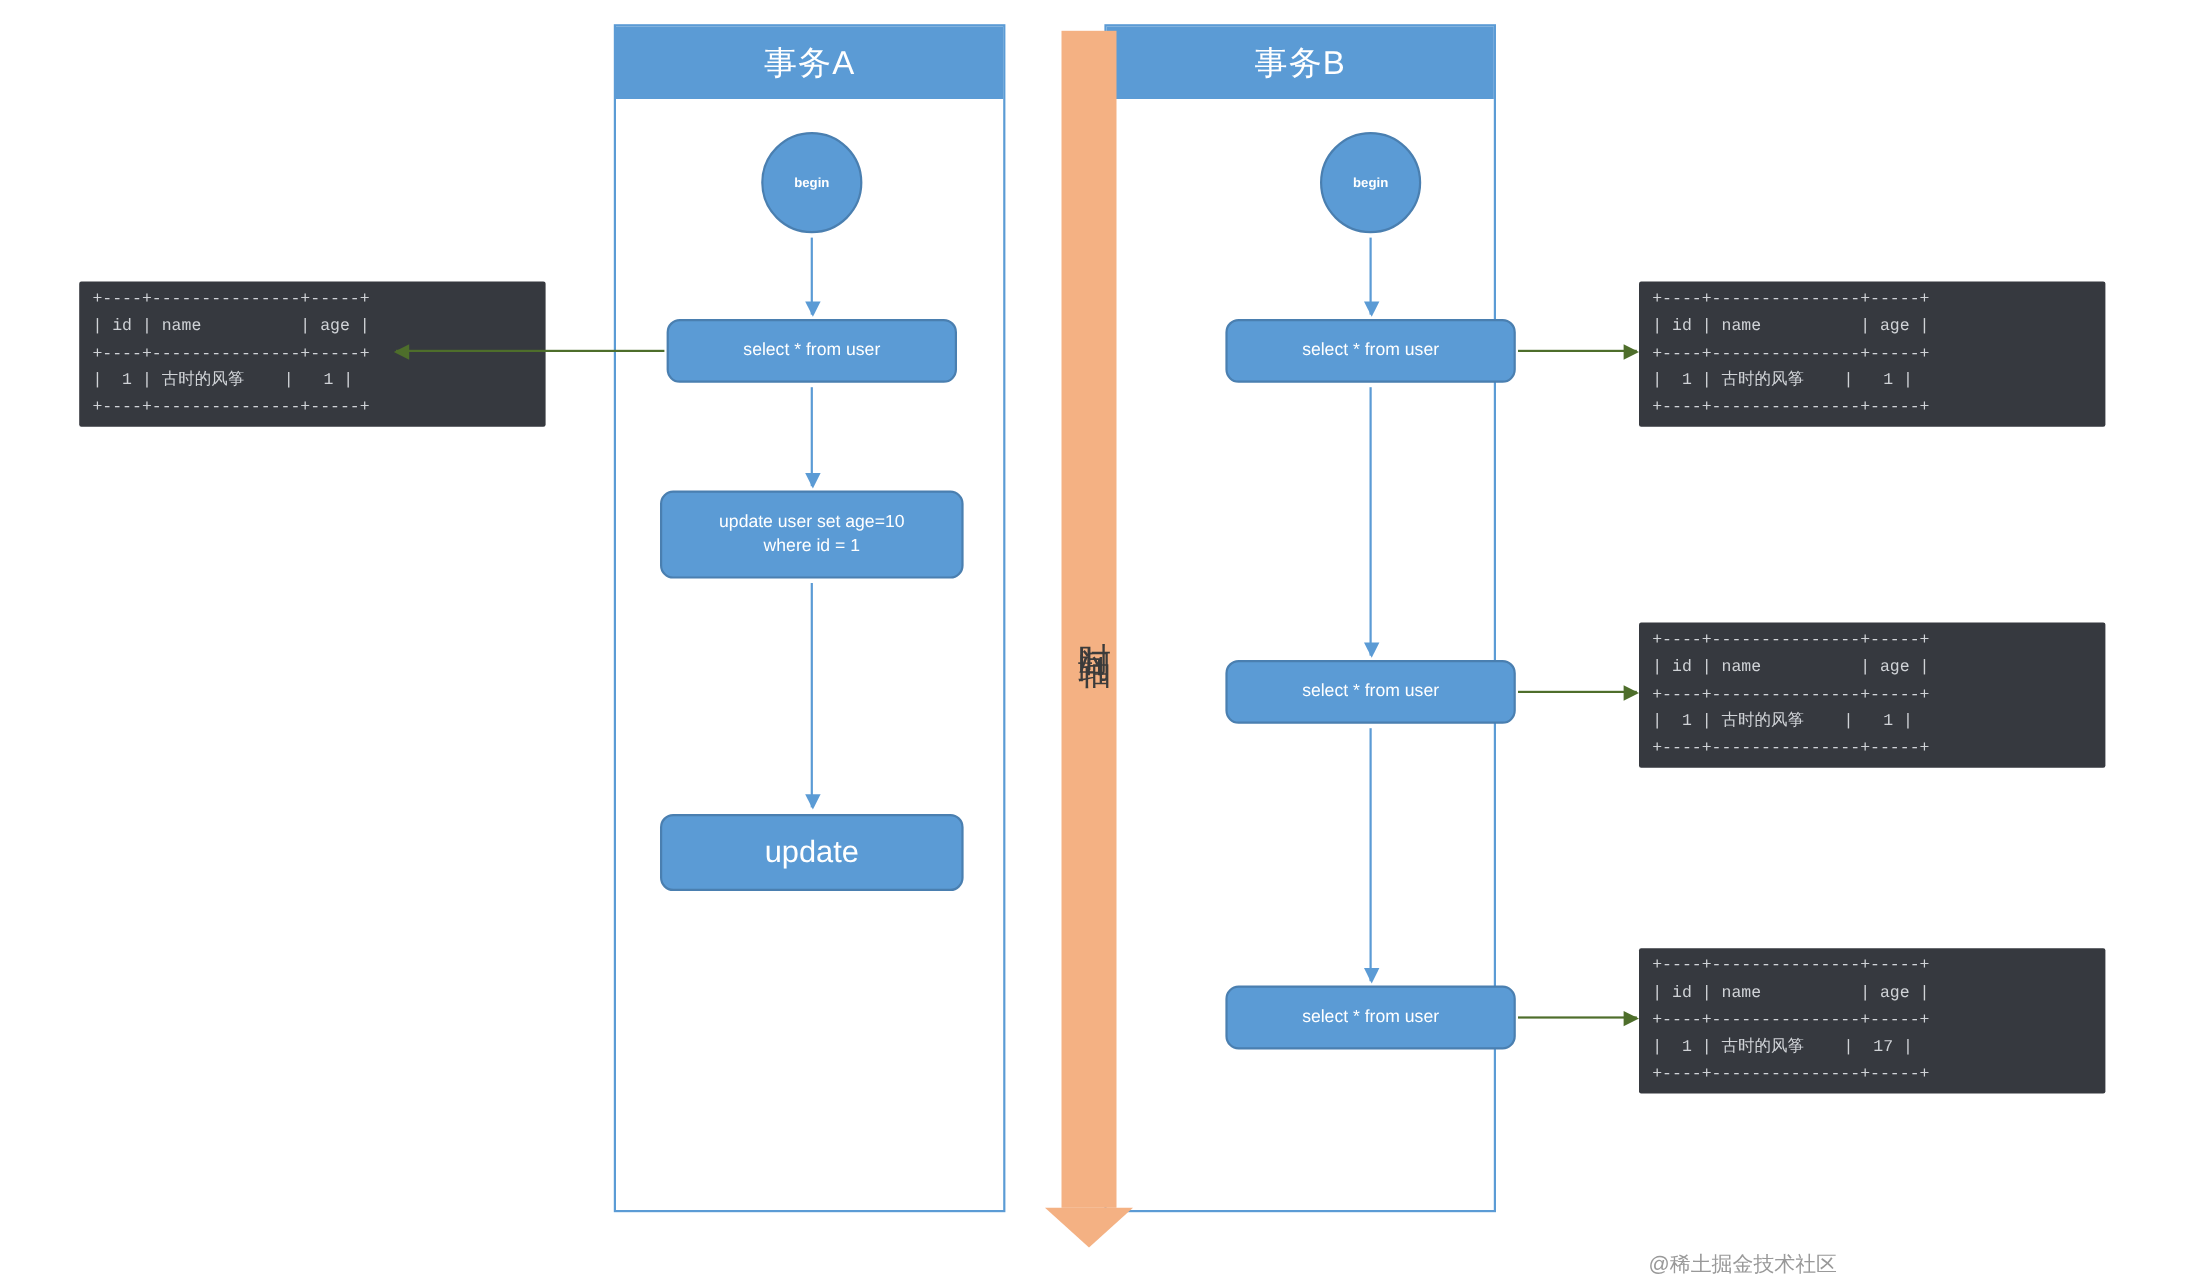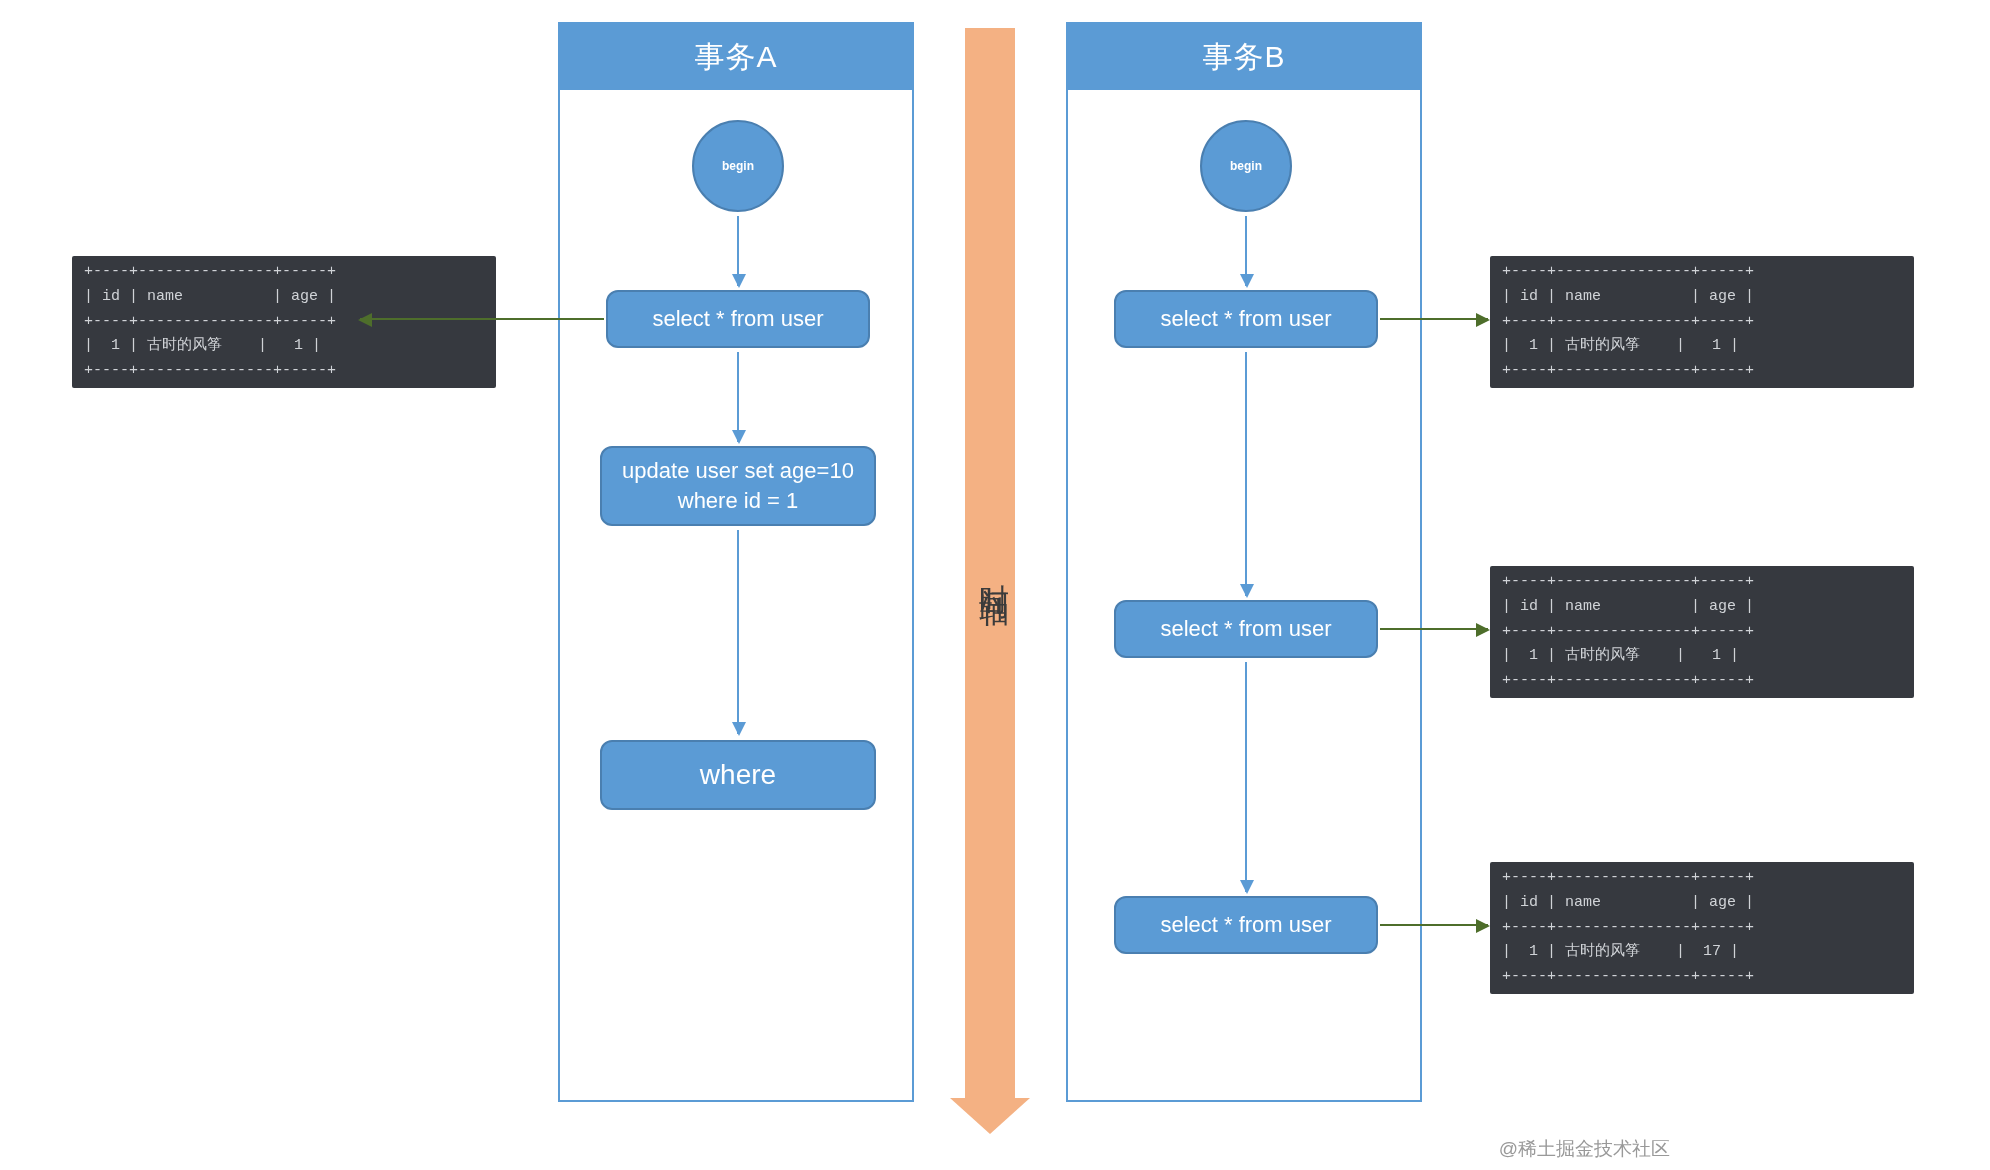--- a/index.html
+++ b/index.html
@@ -45,21 +45,21 @@
 
   
   .step{
     position:absolute;
     background:var(--blue);
     border:2px solid var(--blue-dk);
     border-radius:12px;
     color:#fff;
     display:flex;align-items:center;justify-content:center;
     text-align:center;
-    font-size:22px;
+    font-size:16px;
     line-height:1.35;
     padding:6px 12px;
     box-sizing:border-box;
   }
   .step.big{font-size:28px;font-weight:500;}
 
   
   .varrow{
     position:absolute;
     width:0;border-left:2px solid var(--blue);
@@ -136,38 +136,38 @@
 </style>
 </head>
 <body>
 
 <div class="canvas">
 
   <div class="tx-col" style="left:558px;top:22px;width:356px;height:1080px;">
     <div class="tx-header">事务A</div>
   </div>
 
-  <div class="tx-col" style="left:1066px;top:22px;width:356px;height:1080px;">
+  <div class="tx-col" style="left:1004px;top:22px;width:356px;height:1080px;">
     <div class="tx-header">事务B</div>
   </div>
 
   <div class="timeline" style="left:965px;top:28px;height:1070px;"></div>
   <div class="timeline-label" style="left:973px;top:560px;">时间轴</div>
 
   <div class="begin" style="left:692px;top:120px;">begin</div>
   <div class="varrow" style="left:737px;top:216px;height:70px;"></div>
 
   <div class="step" style="left:606px;top:290px;width:264px;height:58px;">select * from user</div>
   <div class="varrow" style="left:737px;top:352px;height:90px;"></div>
 
   <div class="step" style="left:600px;top:446px;width:276px;height:80px;white-space:pre-line;">update user set age=10
 where id = 1</div>
   <div class="varrow" style="left:737px;top:530px;height:204px;"></div>
 
-  <div class="step big" style="left:600px;top:740px;width:276px;height:70px;">where</div>
+  <div class="step big" style="left:600px;top:740px;width:276px;height:70px;">update</div>
 
   <div class="begin" style="left:1200px;top:120px;">begin</div>
   <div class="varrow" style="left:1245px;top:216px;height:70px;"></div>
 
   <div class="step" style="left:1114px;top:290px;width:264px;height:58px;">select * from user</div>
   <div class="varrow" style="left:1245px;top:352px;height:244px;"></div>
 
   <div class="step" style="left:1114px;top:600px;width:264px;height:58px;">select * from user</div>
   <div class="varrow" style="left:1245px;top:662px;height:230px;"></div>
 

